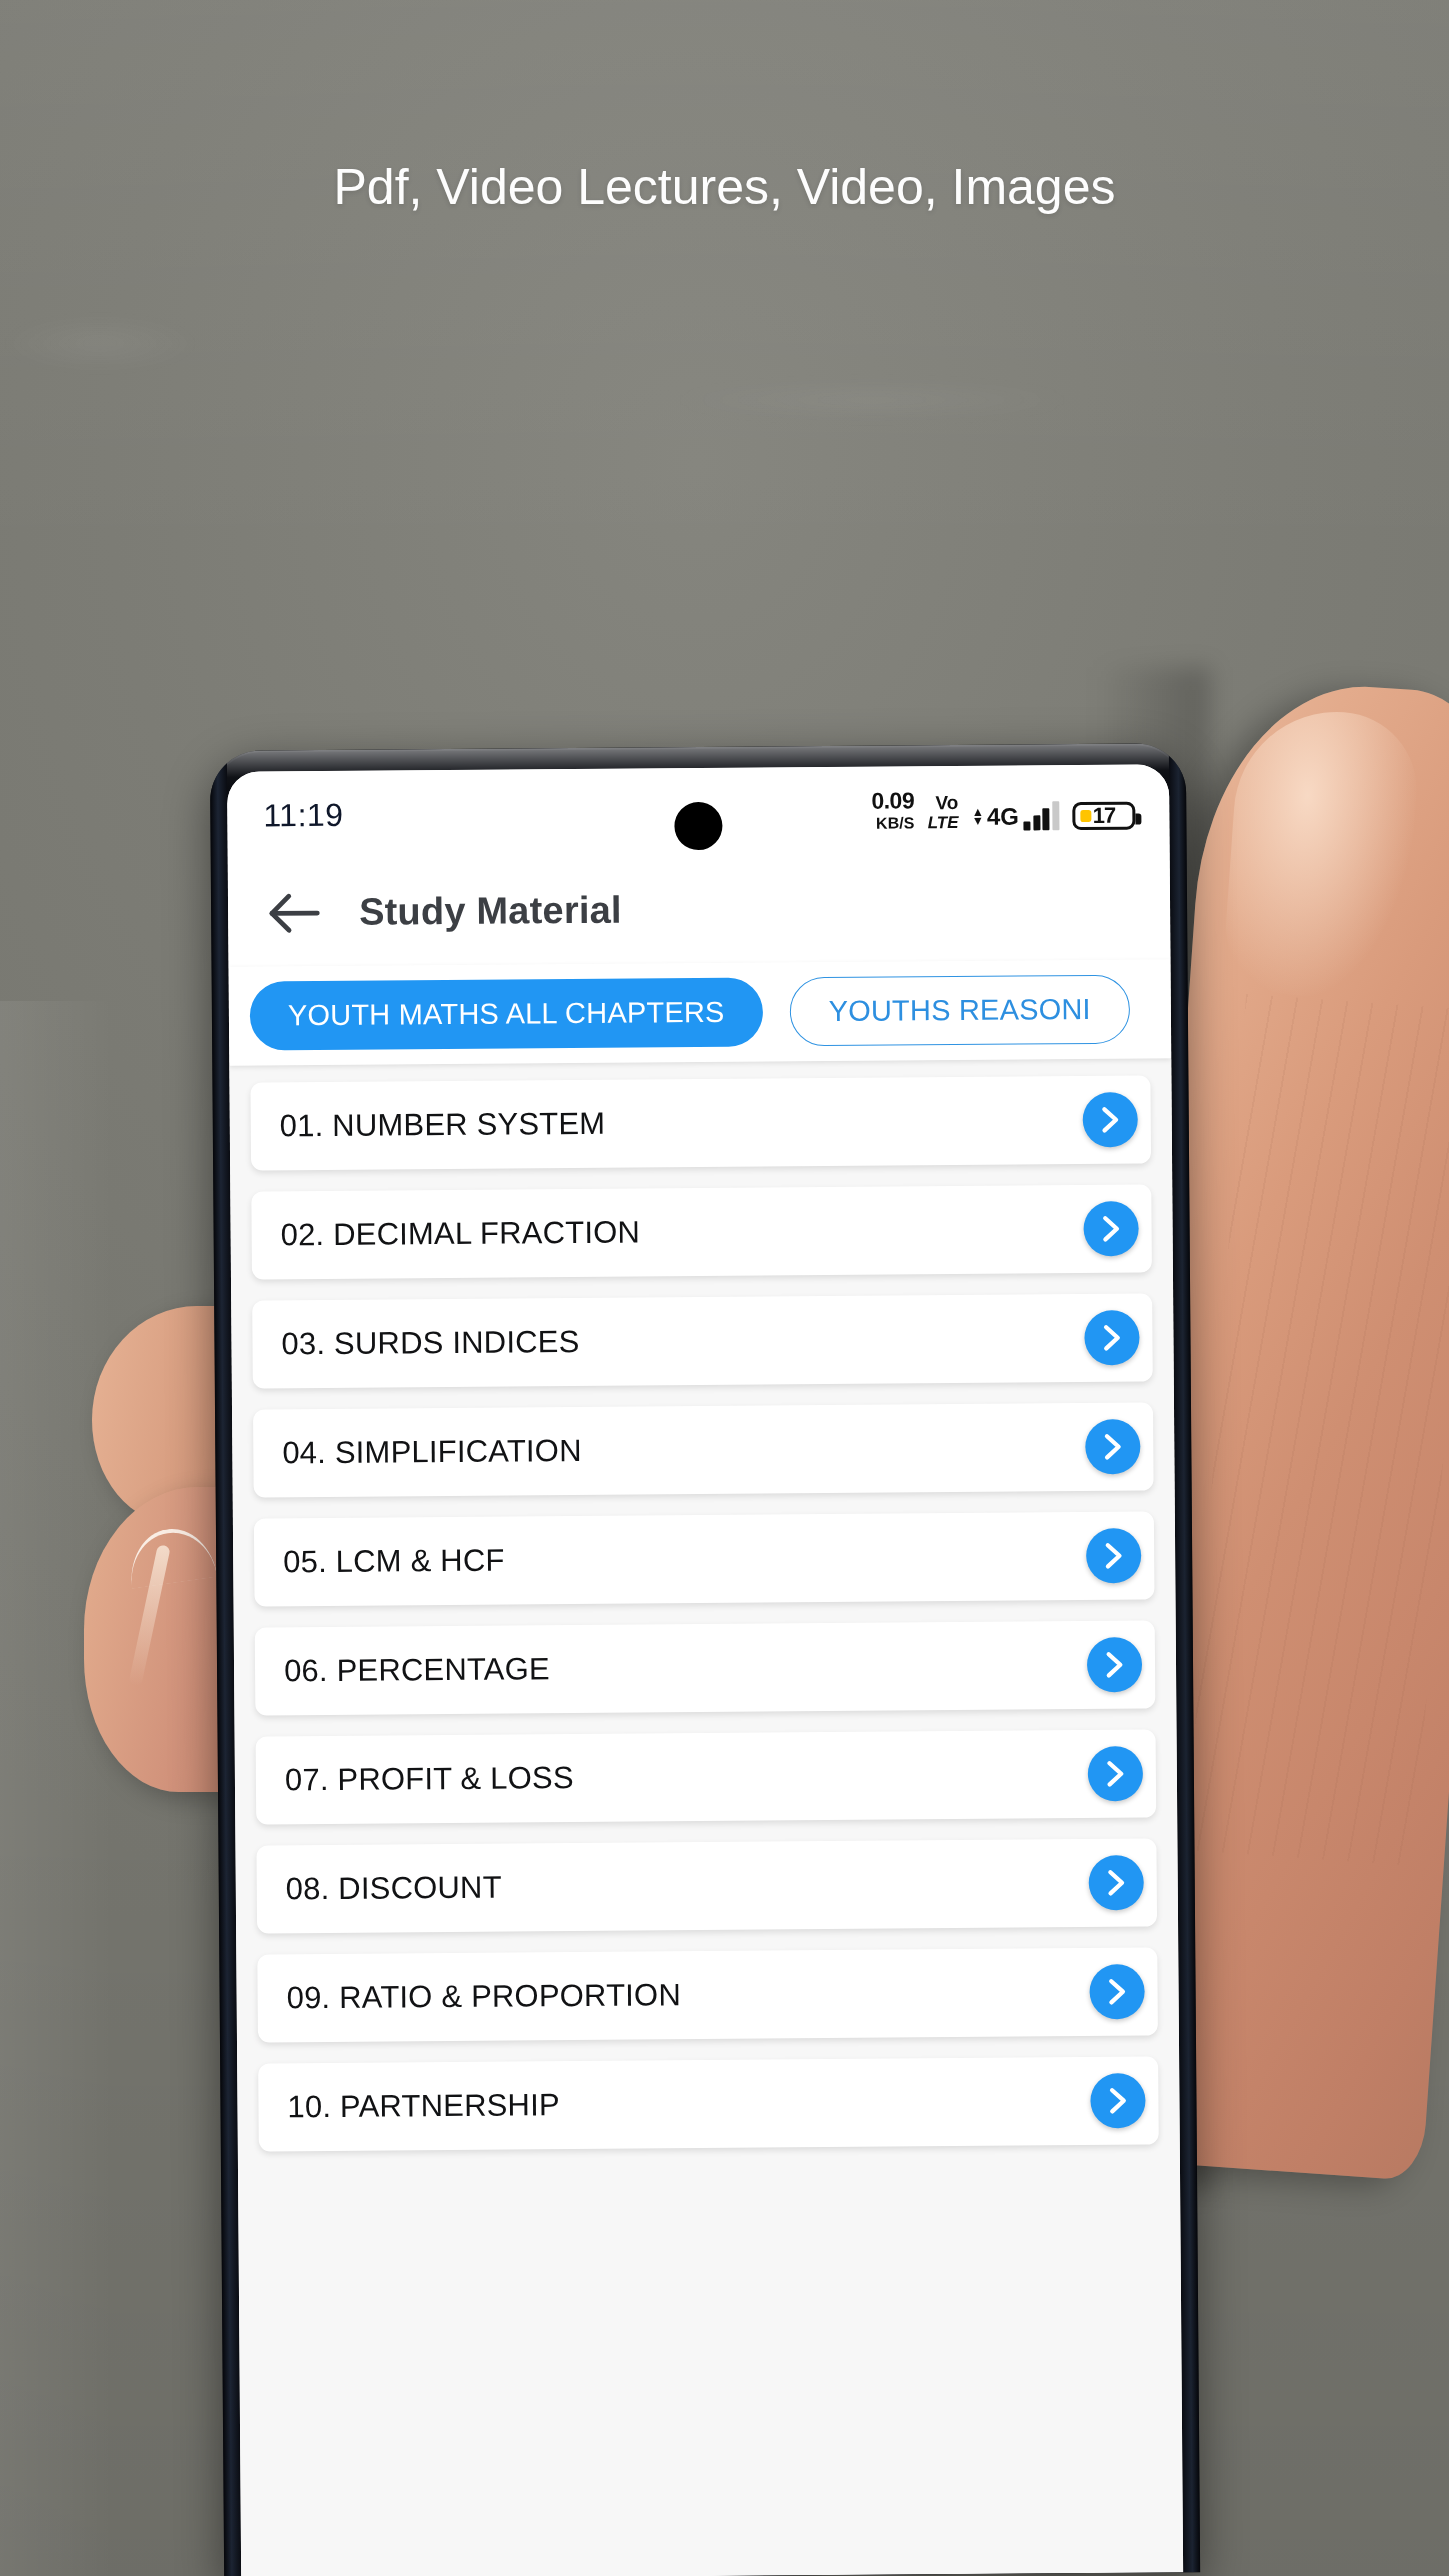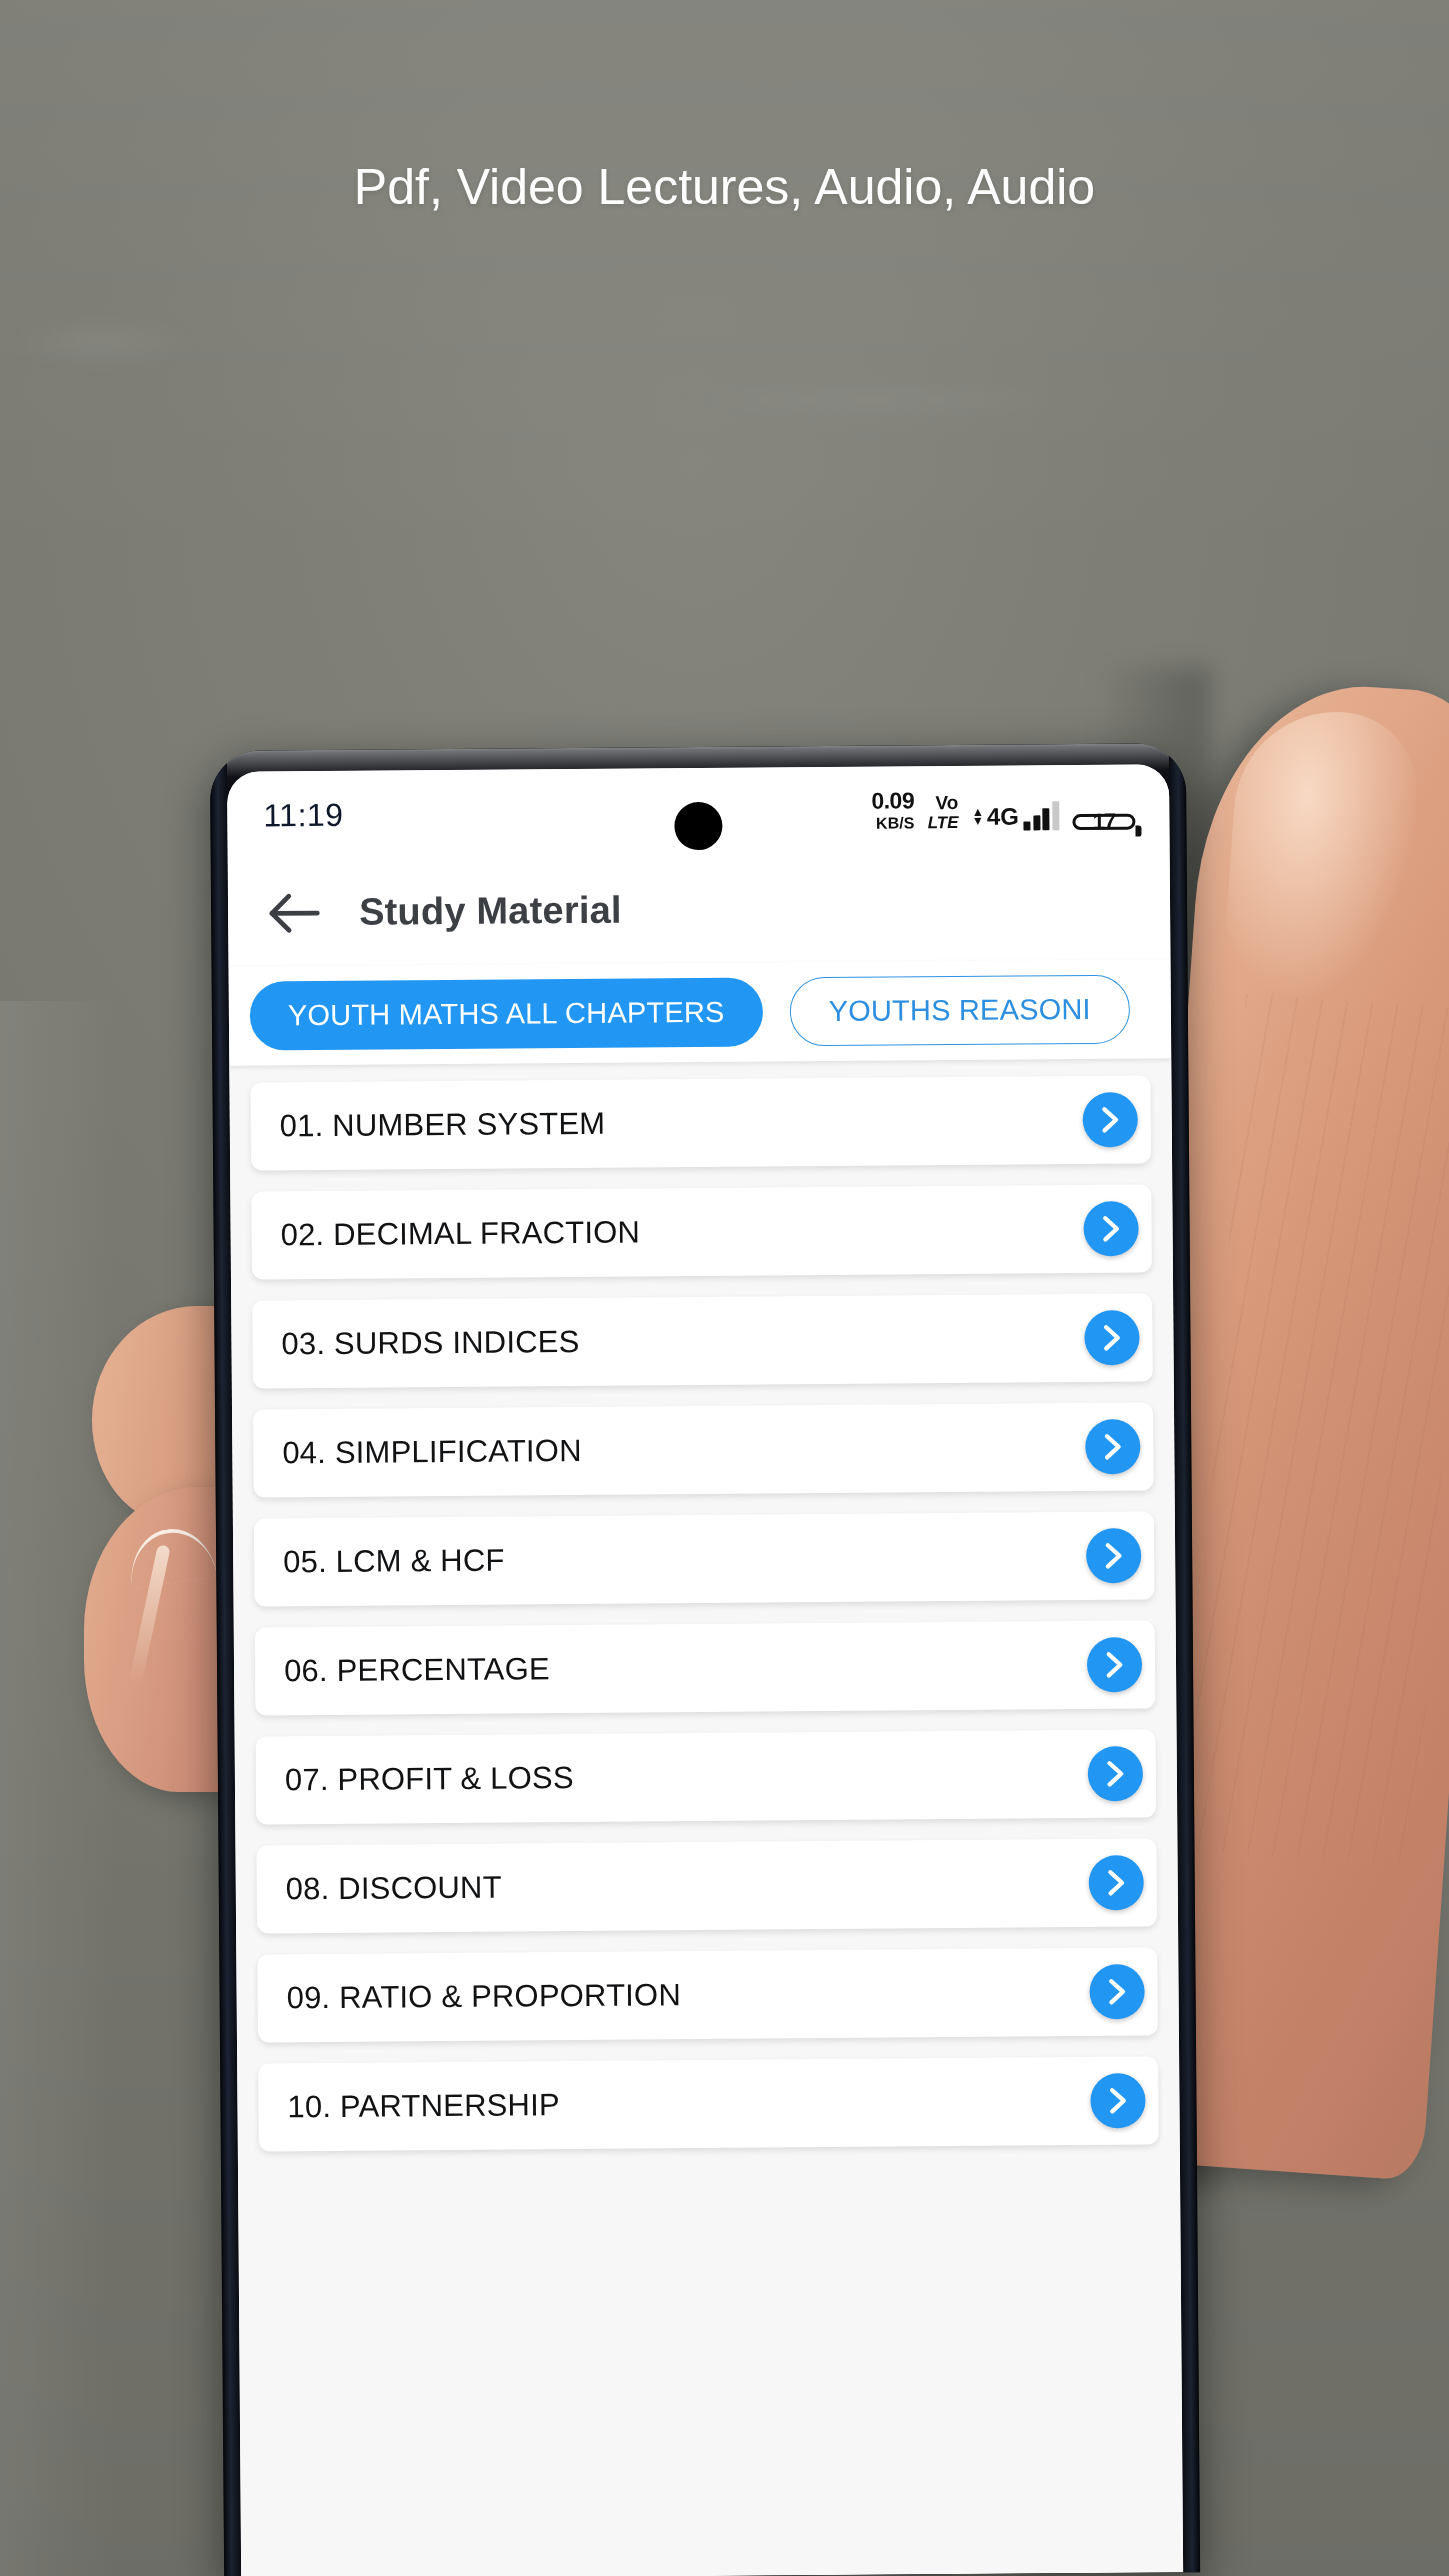--- a/index.html
+++ b/index.html
@@ -149,21 +149,21 @@
   .netgrp { display:flex; align-items:flex-end; gap:2.9px; }
   .arrows { display:flex; flex-direction:column; font-size:12.4px; line-height:8.6px; color:#111; margin-bottom:5.7px;}
   .gtype { font-size:24px; font-weight:700; color:#111; }
   .bars { display:flex; align-items:flex-end; gap:2.9px; margin-left:1.9px;}
   .bars i { display:block; width:6.7px; background:#111; border-radius:1px; }
   .bars i:nth-child(1){height:8.6px;}
   .bars i:nth-child(2){height:15.3px;}
   .bars i:nth-child(3){height:22px;}
   .bars i:nth-child(4){height:29px; background:#c9c9c9;}
   .battery {
-    position:relative; width:63px; height:16px; border:3.8px solid #111; border-radius:8.6px;
+    position:relative; width:63px; height:28px; border:3.8px solid #111; border-radius:8.6px;
     display:flex; align-items:center; padding:5px;
   }
   .battery::after{
     content:""; position:absolute; right:-8.6px; top:8.6px; width:5.7px; height:11.4px;
     background:#111; border-radius:0 2.9px 2.9px 0;
   }
   .battery .fill { width:11.4px; height:100%; background:#ffc400; border-radius:2.9px; }
   .battery .lvl {
     position:absolute; left:0; right:0; text-align:center; font-size:22px;
     font-weight:600; color:#111; letter-spacing:-1px;
@@ -226,21 +226,21 @@
 </head>
 <body>
 
 <div id="wall">
   <div class="wall-blotch"></div>
   <div class="wall-blotch2"></div>
   <div class="wall-seam"></div>
 </div>
 
 <div id="promo">
-  <div id="promo-sub">Pdf, Video Lectures, Audio, Audio</div>
+  <div id="promo-sub">Pdf, Video Lectures, Video, Images</div>
 </div>
 
 <div class="hand" id="thumb-shadow"></div>
 <div class="hand" id="thumb"></div>
 <div class="hand" id="finger1"></div>
 <div class="hand" id="finger2"></div>
 <div class="hand" id="palm-left"></div>
 
 <div id="phone">
   <div id="phone-glossy"></div>

